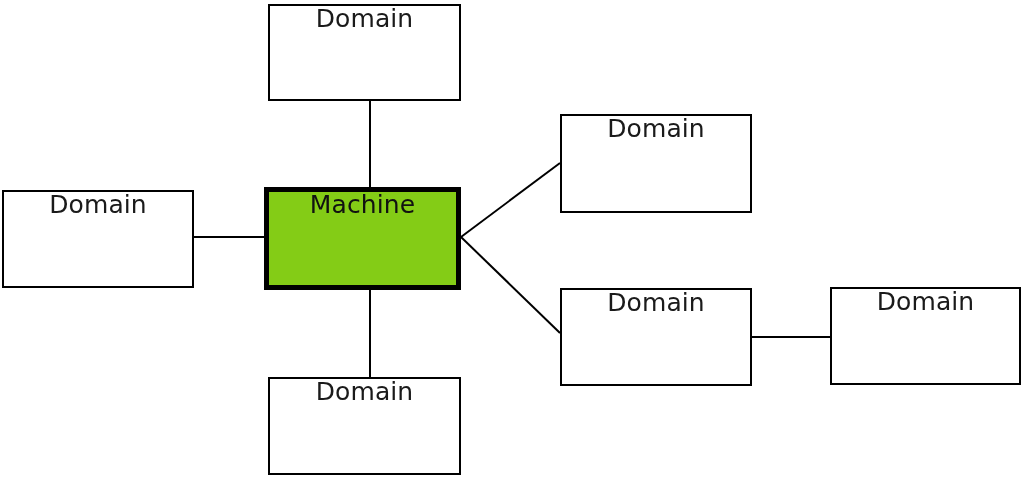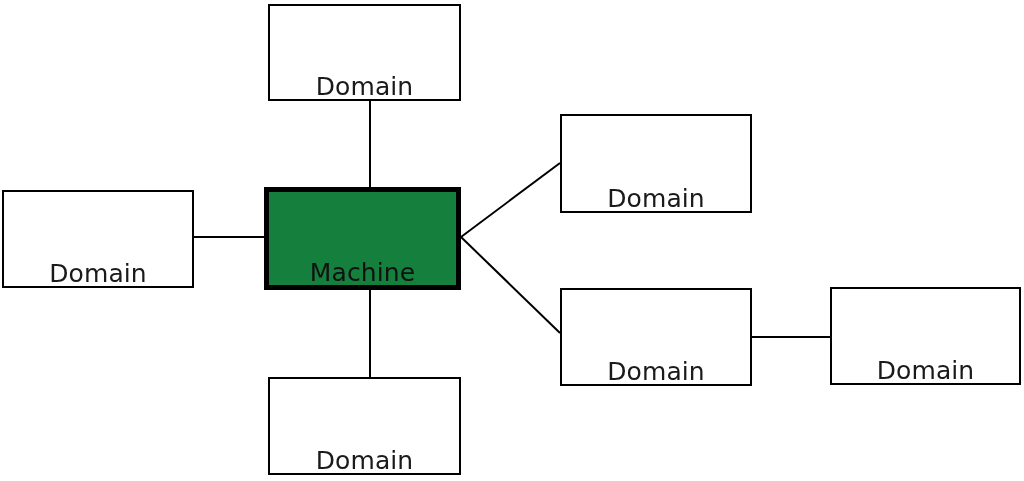--- a/index.html
+++ b/index.html
@@ -24,21 +24,21 @@
     top: 0;
     width: 1024px;
     height: 481px;
     pointer-events: none;
   }
   .node {
     position: absolute;
     box-sizing: border-box;
     background: #ffffff;
     display: flex;
-    align-items: flex-end;
+    align-items: flex-start;
     justify-content: center;
     text-align: center;
   }
   .node-domain {
     border: 2px solid #000000;
   }
   .node-machine {
     border: 5px solid #000000;
     z-index: 3;
   }
@@ -69,21 +69,21 @@
     </svg>
 
   <div class="node node-domain" style="left: 268px; top: 4px; width: 193px; height: 97px; border-width: 2px; border-color: rgb(0, 0, 0); background: rgb(255, 255, 255);">
     <span class="node-label">Domain</span>
   </div>
 
   <div class="node node-domain" style="left: 2px; top: 190px; width: 192px; height: 98px; border-width: 2px; border-color: rgb(0, 0, 0); background: rgb(255, 255, 255);">
     <span class="node-label">Domain</span>
   </div>
 
-  <div class="node node-machine" style="left: 264px; top: 187px; width: 197px; height: 103px; border-width: 5px; border-color: rgb(0, 0, 0); background: #15803d;">
+  <div class="node node-machine" style="left: 264px; top: 187px; width: 197px; height: 103px; border-width: 5px; border-color: rgb(0, 0, 0); background: #84cc16;">
     <span class="node-label">Machine</span>
   </div>
 
   <div class="node node-domain" style="left: 268px; top: 377px; width: 193px; height: 98px; border-width: 2px; border-color: rgb(0, 0, 0); background: rgb(255, 255, 255);">
     <span class="node-label">Domain</span>
   </div>
 
   <div class="node node-domain" style="left: 560px; top: 114px; width: 192px; height: 99px; border-width: 2px; border-color: rgb(0, 0, 0); background: rgb(255, 255, 255);">
     <span class="node-label">Domain</span>
   </div>

